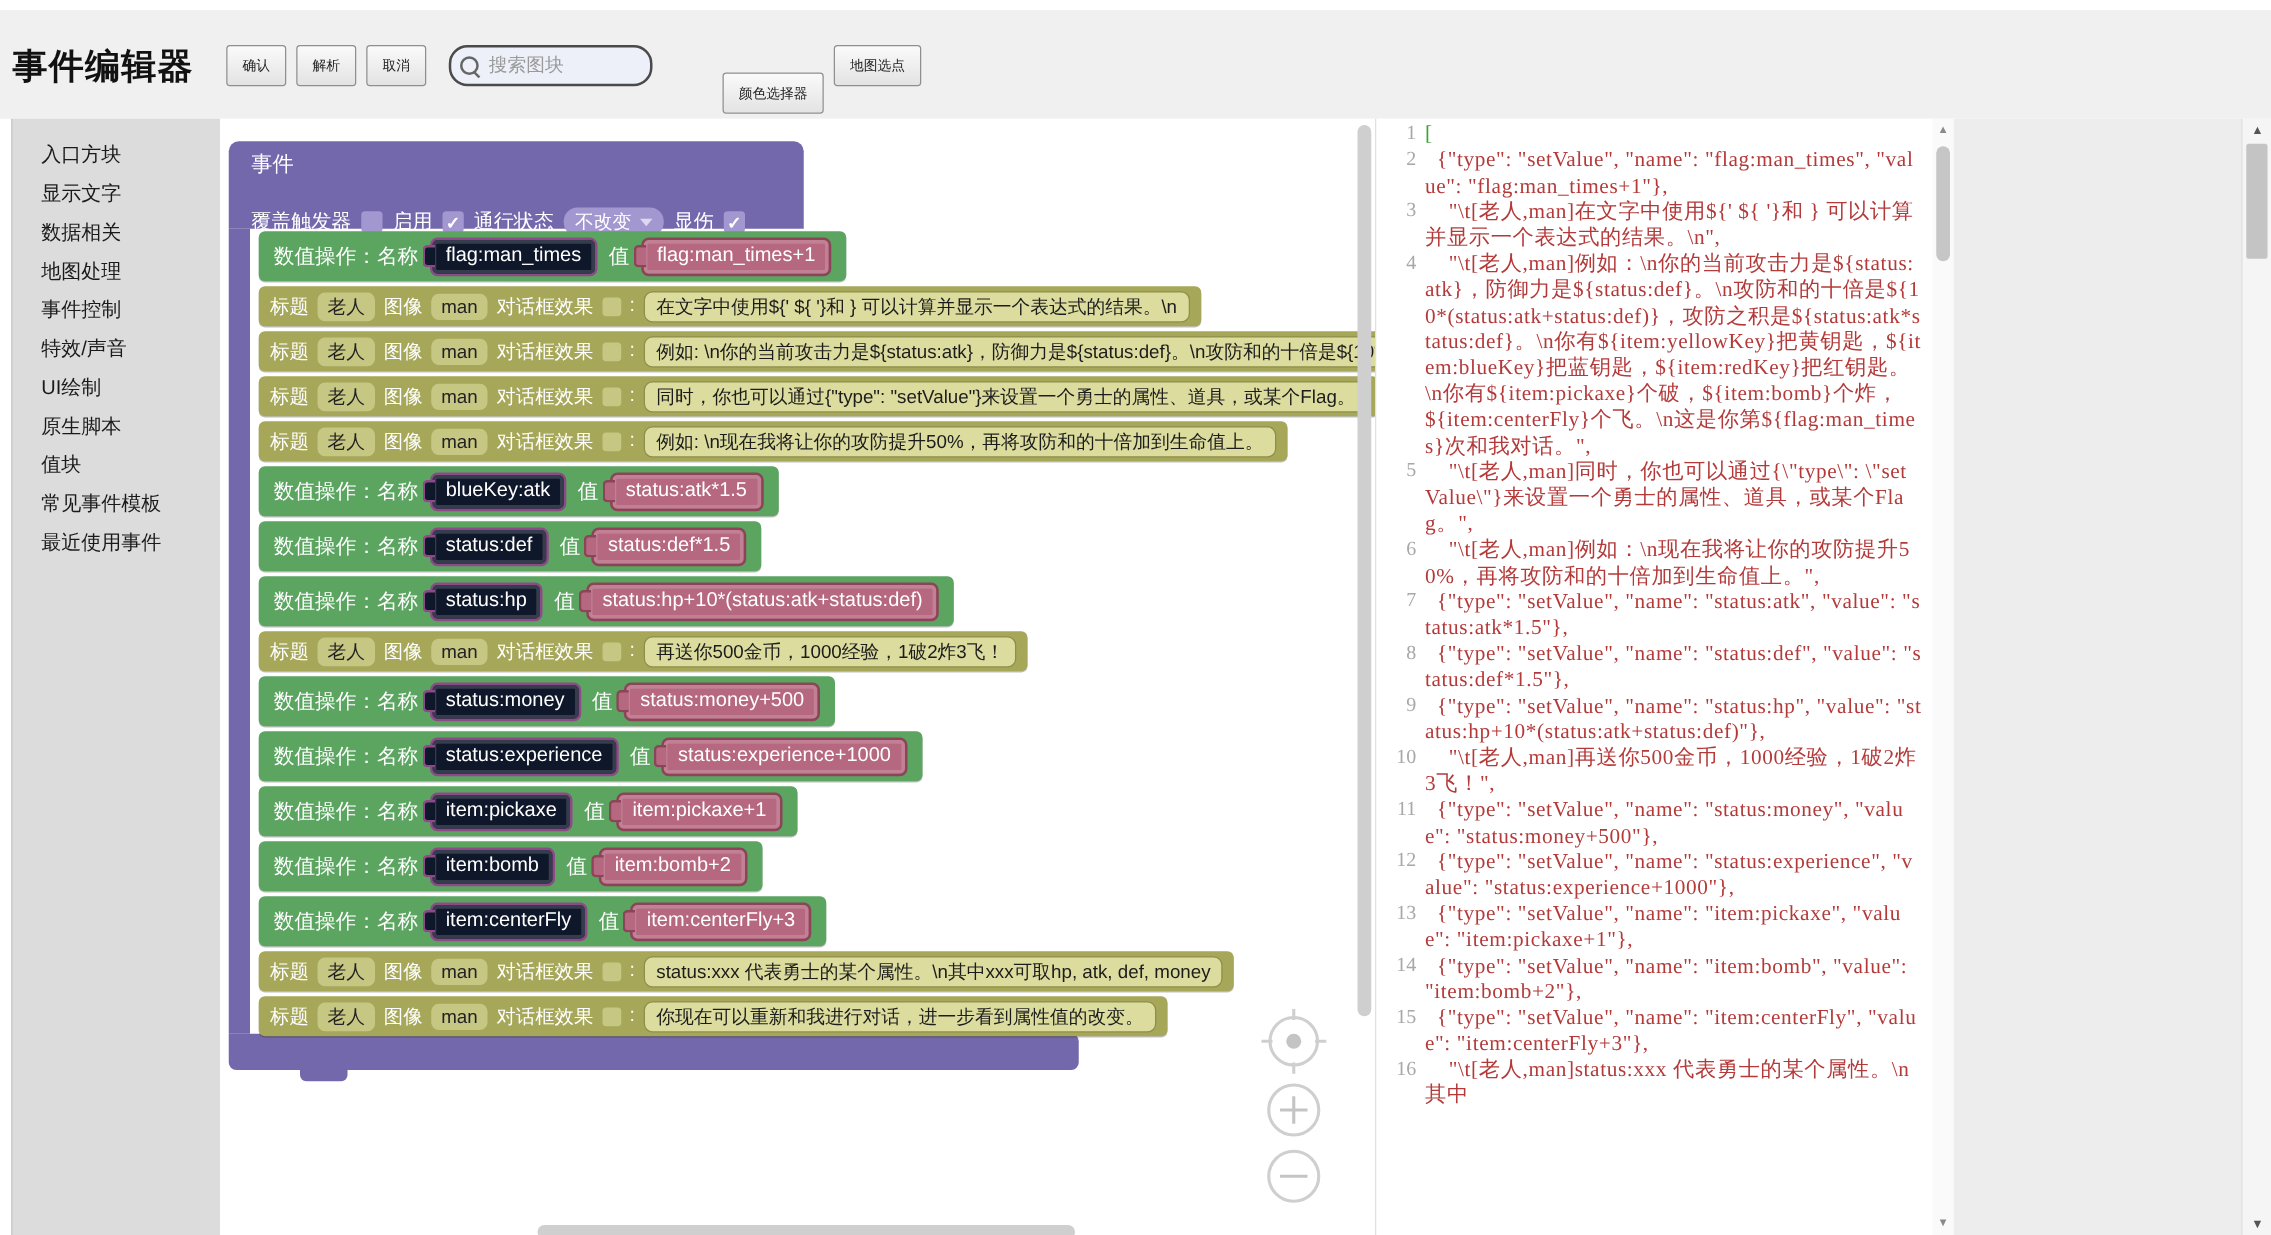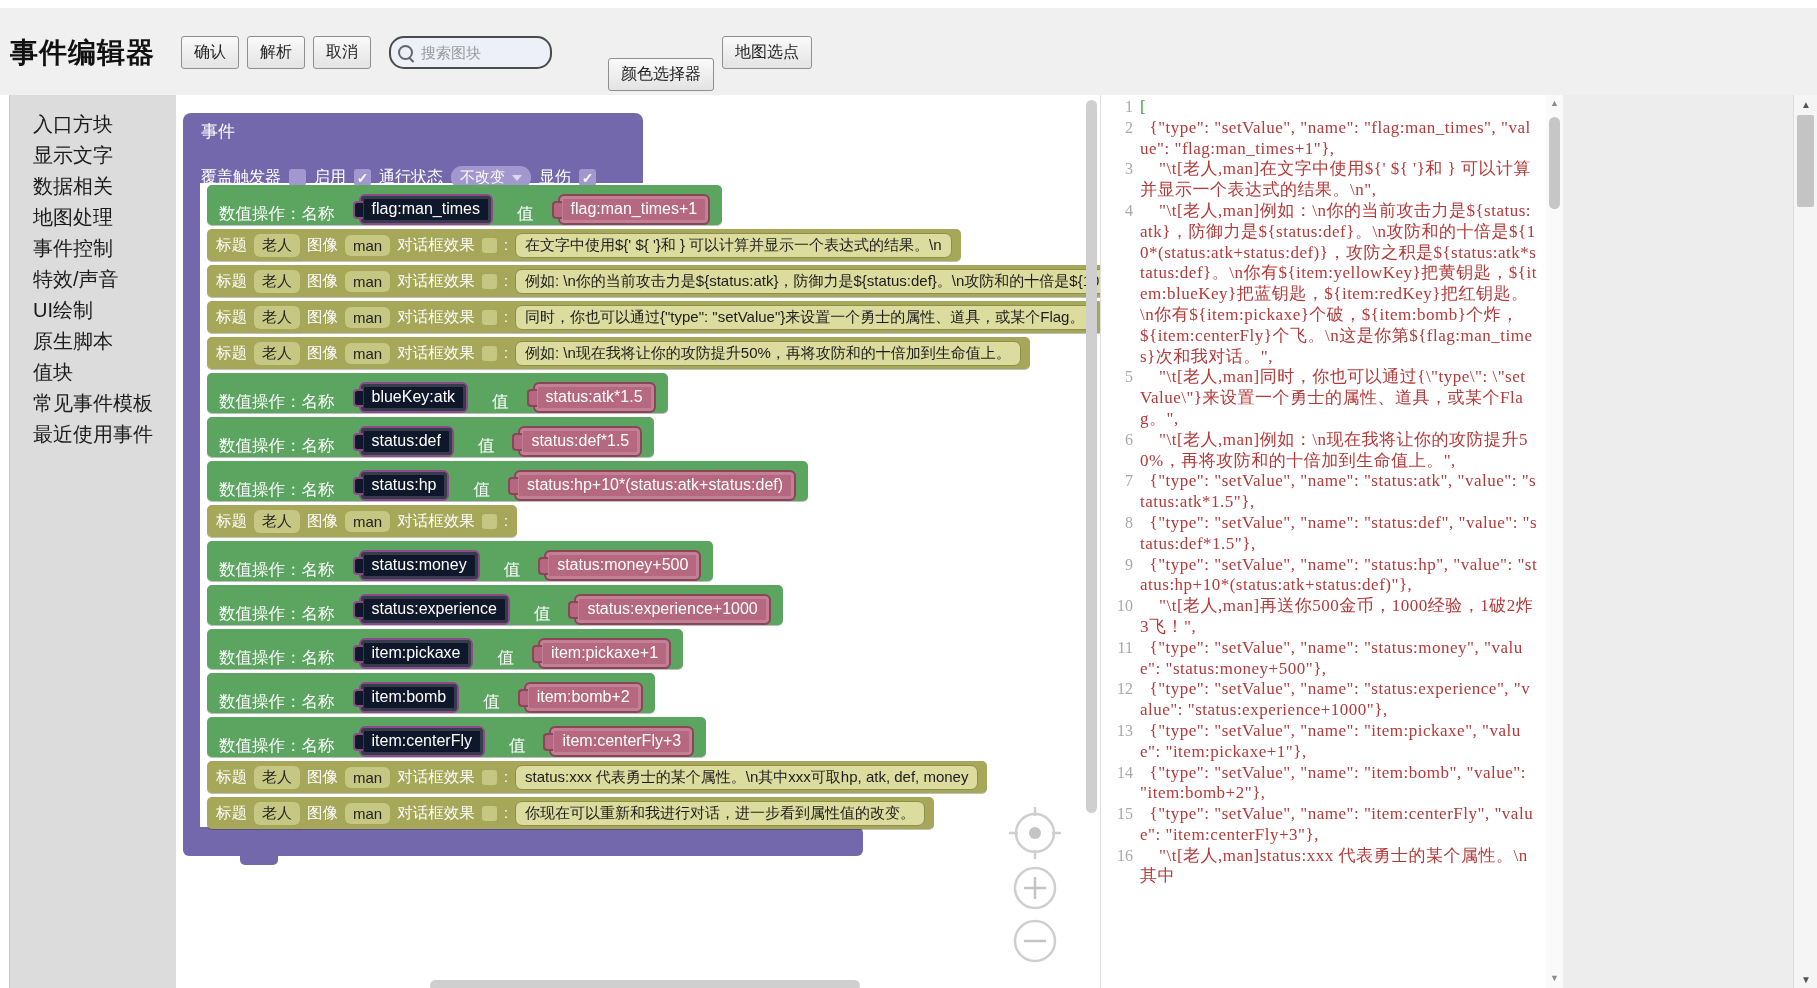--- a/index.html
+++ b/index.html
@@ -3,37 +3,37 @@
 <meta charset="utf-8">
 <style>
   html,body{margin:0;padding:0;background:#fff;}
   #app{position:relative;width:1817px;height:988px;overflow:hidden;background:#fff;
        font-family:"Liberation Sans",sans-serif;-webkit-font-smoothing:antialiased;}
 
   
   .toolbar{position:absolute;left:0;top:0;width:1817px;height:95px;background:#f0f0f0;
            box-shadow:inset 0 8px 0 #fff;display:flex;align-items:center;padding-top:10px;box-sizing:border-box;}
   .app-title{font-size:28px;font-weight:bold;color:#111;margin:0 26px 0 10px;letter-spacing:1px;}
-  .tbtn{height:31px;padding:0 12px;margin-right:8px;font-size:16px;color:#222;
+  .tbtn{height:31px;padding:0 12px;margin-right:8px;font-size:11px;color:#222;
         background:linear-gradient(#fafafa,#e3e3e3);border:1px solid #8f8f8f;border-radius:3px;
         display:flex;align-items:center;cursor:pointer;white-space:nowrap;}
   .searchwrap{height:29px;margin:0 14px 0 10px;border:2px solid #4a4a4a;border-radius:15px;
               background:#edf0f9;display:flex;align-items:center;padding:0 10px 0 7px;width:142px;}
   .mag{width:11px;height:11px;border:2px solid #666;border-radius:50%;position:relative;flex:0 0 auto;}
   .mag::after{content:"";position:absolute;left:10px;top:10px;width:6px;height:2px;background:#666;
               transform:rotate(45deg);transform-origin:0 0;}
   .searchwrap input{border:none;outline:none;background:transparent;width:110px;margin-left:6px;
                     font-size:15px;color:#444;font-family:"Liberation Sans",sans-serif;}
   .searchwrap input::placeholder{color:#9a9a9a;}
   .gap-lg{margin-left:42px;margin-top:44px;}
 
   
   .sidebar{position:absolute;left:9px;top:95px;width:167px;bottom:0;background:#dcdcdc;
            border-left:1px solid #c6c6c6;padding-top:14px;box-sizing:border-box;}
-  .side-item{height:31px;line-height:31px;padding-left:23px;font-size:20px;color:#1a1a1a;cursor:pointer;white-space:nowrap;}
+  .side-item{height:31px;line-height:31px;padding-left:23px;font-size:16px;color:#1a1a1a;cursor:pointer;white-space:nowrap;}
 
   
   .workspace{position:absolute;left:176px;top:95px;width:924px;bottom:0;background:#fff;overflow:hidden;}
 
   .event-block{position:absolute;left:7px;top:18px;}
   .evt-top{width:460px;height:70px;background:#7468ac;border-radius:8px 8px 0 0;
            box-sizing:border-box;padding:7px 0 0 18px;color:#fff;}
   .evt-title{font-size:17px;margin-bottom:23px;}
   .evt-settings{display:flex;align-items:center;gap:8px;font-size:16px;white-space:nowrap;}
   .cb{width:17px;height:17px;background:#a298cf;border-radius:3px;display:flex;align-items:center;
@@ -42,21 +42,21 @@
             gap:7px;color:#fff;font-size:15px;cursor:pointer;}
   .caret{width:0;height:0;border-left:5px solid transparent;border-right:5px solid transparent;
          border-top:6px solid #ddd7f3;}
   .evt-spine{position:absolute;left:0;top:70px;width:17px;height:644px;background:#7468ac;}
   .evt-bottom{position:absolute;left:0;top:714px;width:680px;height:29px;background:#7468ac;
               border-radius:0 6px 6px 6px;}
   .evt-tab{position:absolute;left:57px;top:743px;width:38px;height:9px;background:#7468ac;border-radius:0 0 5px 5px;}
 
   .rows{position:absolute;left:24px;top:72px;display:flex;flex-direction:column;gap:4px;width:max-content;}
   .block{display:flex;align-items:center;width:max-content;border-radius:5px;box-shadow:0 1px 0 rgba(0,0,0,.25);}
-  .block.green{background:#5ba561;height:40px;gap:24px;padding:0 12px;color:#fff;font-size:16.5px;align-items:flex-end;}
+  .block.green{background:#5ba561;height:40px;gap:9px;padding:0 12px;color:#fff;font-size:16.5px;}
   .block.olive{background:#a6a758;height:32px;gap:7px;padding:0 9px;color:#fff;font-size:15.5px;}
   .glabel,.olabel{white-space:nowrap;}
   .vfield{position:relative;border-radius:6px;padding:4px 11px 5px;color:#fff;font-size:16px;
           border:2px solid;white-space:nowrap;cursor:pointer;}
   .vfield::before{content:"";position:absolute;left:-8px;top:50%;transform:translateY(-50%);
           width:8px;height:14px;background:inherit;border:2px solid;border-color:inherit;
           border-right:none;border-radius:4px 0 0 4px;}
   .vfield.magenta{background:#0f172a;border-color:#8d4a88;box-shadow:inset 0 0 0 3px rgba(255,255,255,.16);}
   .vfield.rose{background:#b5687f;border-color:#8c4458;box-shadow:inset 0 0 0 3px rgba(255,255,255,.16);}
   .ofield{background:#c6c783;color:#222;border-radius:6px;padding:2px 8px;font-size:15px;white-space:nowrap;cursor:pointer;}
@@ -213,20 +213,21 @@
             <div class="vfield rose">status:hp+10*(status:atk+status:def)</div>
           </div>
           <div class="block olive">
             <div class="olabel" style="display: inline-block;">标题</div>
             <div class="ofield">老人</div>
             <div class="olabel" style="display: inline-block;">图像</div>
             <div class="ofield">man</div>
             <div class="olabel" style="display: inline-block;">对话框效果</div>
             <div class="ocheck"></div>
             <div class="olabel" style="display: inline-block;">:</div>
+            <div class="otext">再送你500金币，1000经验，1破2炸3飞！</div>
           </div>
           <div class="block green">
             <div class="glabel" style="display: inline-block;">数值操作：名称</div>
             <div class="vfield magenta">status:money</div>
             <div class="glabel" style="display: inline-block;">值</div>
             <div class="vfield rose">status:money+500</div>
           </div>
           <div class="block green">
             <div class="glabel" style="display: inline-block;">数值操作：名称</div>
             <div class="vfield magenta">status:experience</div>

